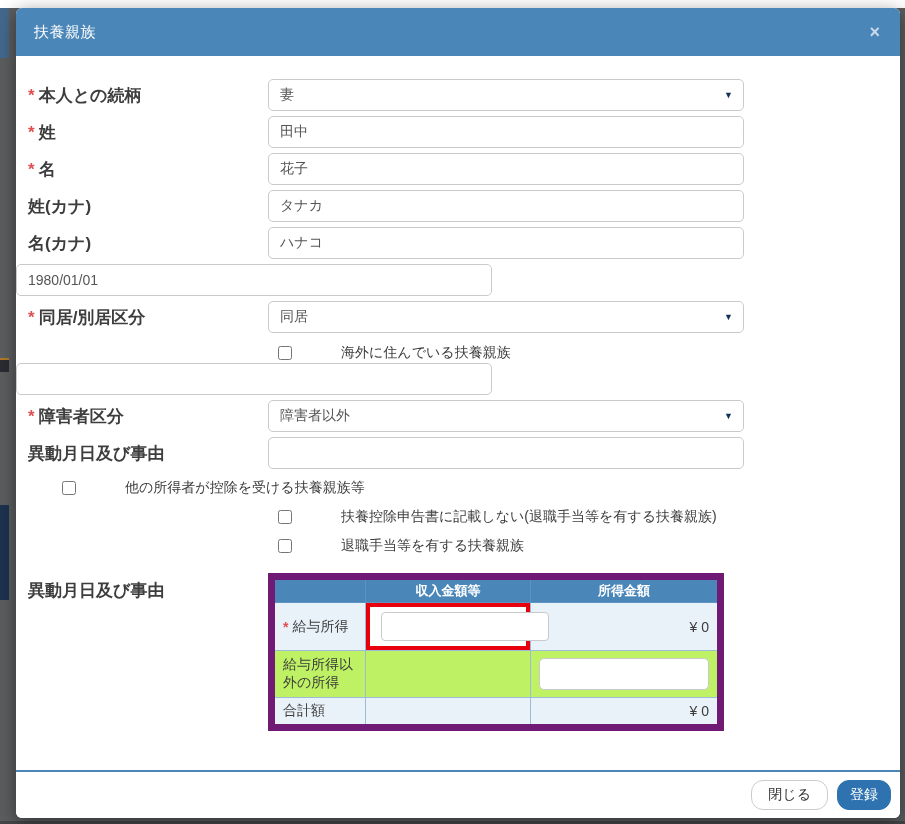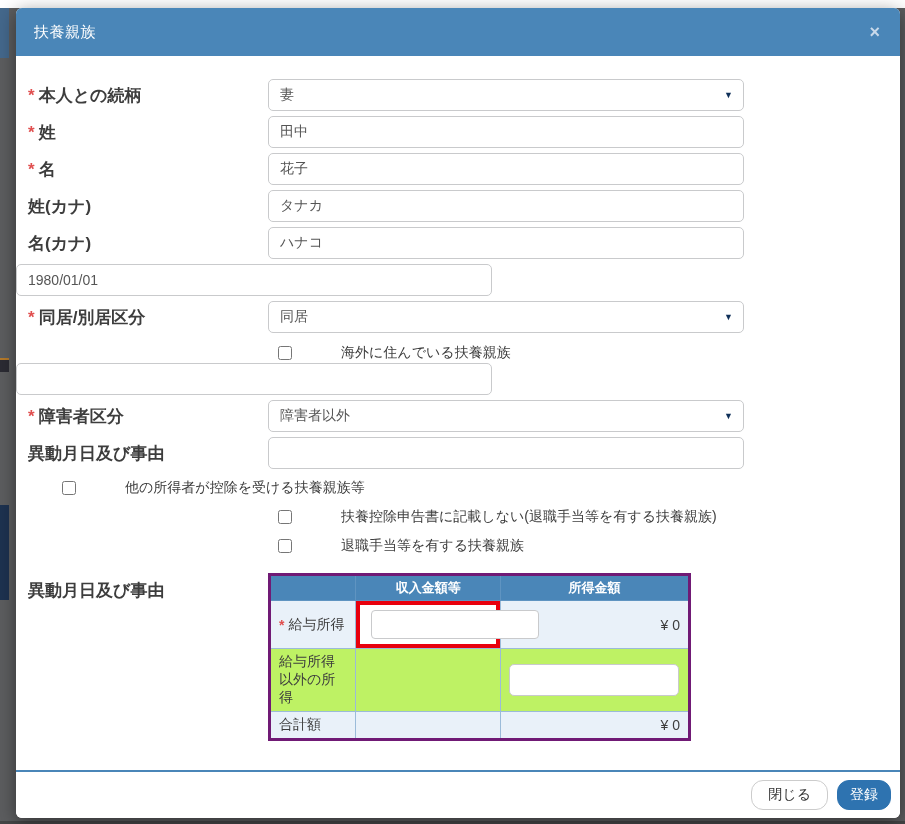--- a/index.html
+++ b/index.html
@@ -82,23 +82,23 @@
   .chkrow.grp-first { margin-top: 8px; padding-left: 46px; }
   .chkrow input[type="checkbox"] {
     width: 14px; height: 14px; margin-right: 8px; cursor: pointer;
   }
   .chklabel { font-size: 14px; color: #3d3d3d; }
 
   
   .table-section { display: flex; margin-top: 16px; }
   .table-section .flabel { padding-top: 6px; align-self: flex-start; }
   table.income {
-    width: 423px; border-collapse: collapse;
+    width: 456px; border-collapse: collapse;
     font-size: 14px; color: #3d3d3d;
-    border: 3px solid #701a75;
+    border: 7px solid #701a75;
   }
   table.income th {
     background: #4a86b8; color: #ffffff;
     font-size: 13px; font-weight: bold;
     height: 26px; text-align: center;
     border: 1px solid #5f94c1;
   }
   table.income td {
     border: 1px solid #9bbbd9;
     padding: 4px 8px; vertical-align: middle;

